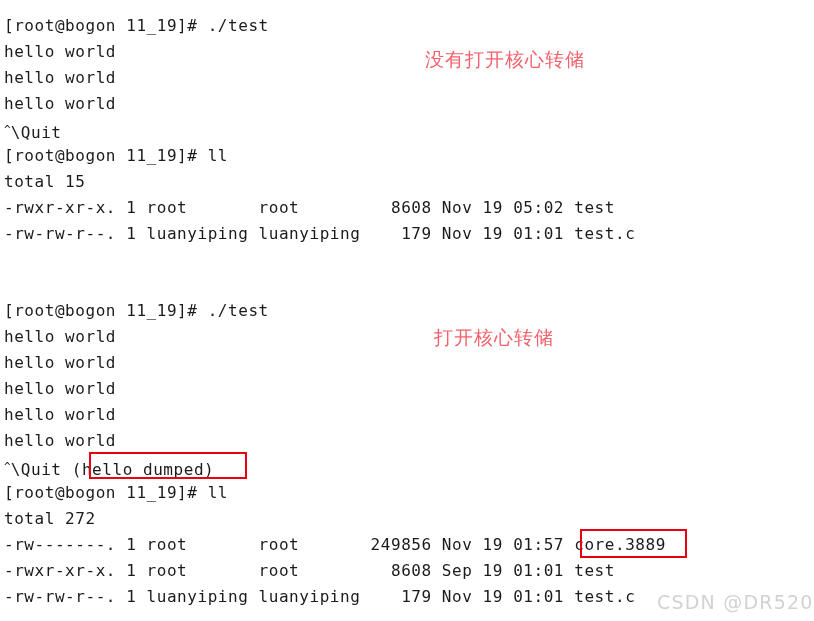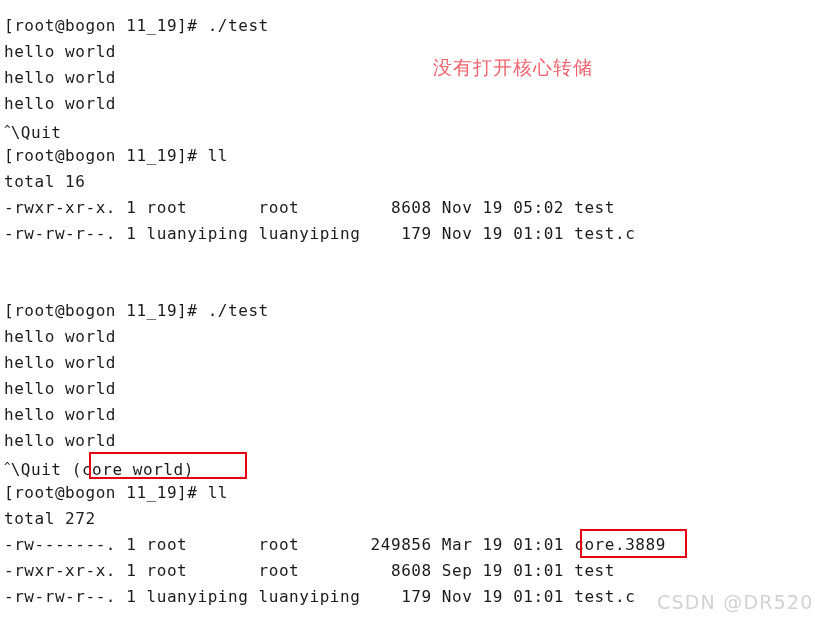--- a/index.html
+++ b/index.html
@@ -33,21 +33,21 @@
     letter-spacing: 0;
   }
   .annotation {
     position: absolute;
     white-space: pre;
     font-family: "DejaVu Sans", "Liberation Sans", sans-serif;
     font-size: 19px;
     line-height: 22px;
     color: #f4606c;
     letter-spacing: 1px;
-    margin: 8px;
+    margin: 0;
   }
   .hl-box {
     position: absolute;
     border: 2px solid #e60012;
     box-sizing: border-box;
     pointer-events: none;
   }
   .watermark {
     position: absolute;
     white-space: pre;
@@ -63,42 +63,43 @@
 
 <div id="screen">
 
   <div>
     <pre class="term-line" style="top:13px">[root@bogon 11_19]# ./test</pre>
     <pre class="term-line" style="top:39px">hello world</pre>
     <pre class="term-line" style="top:65px">hello world</pre>
     <pre class="term-line" style="top:91px">hello world</pre>
     <pre class="term-line" style="top:117px"><span class="caret-up">^</span><span>\Quit</span></pre>
     <pre class="term-line" style="top:143px">[root@bogon 11_19]# ll</pre>
-    <pre class="term-line" style="top:169px">total 16</pre>
+    <pre class="term-line" style="top:169px">total 15</pre>
     <pre class="term-line" style="top:195px">-rwxr-xr-x. 1 root       root         8608 Nov 19 05:02 test</pre>
     <pre class="term-line" style="top:221px">-rw-rw-r--. 1 luanyiping luanyiping    179 Nov 19 01:01 test.c</pre>
   </div>
 
   <div>
     <pre class="term-line" style="top:298px">[root@bogon 11_19]# ./test</pre>
     <pre class="term-line" style="top:324px">hello world</pre>
     <pre class="term-line" style="top:350px">hello world</pre>
     <pre class="term-line" style="top:376px">hello world</pre>
     <pre class="term-line" style="top:402px">hello world</pre>
     <pre class="term-line" style="top:428px">hello world</pre>
-    <pre class="term-line" style="top:454px"><span class="caret-up">^</span><span>\Quit (core world)</span></pre>
+    <pre class="term-line" style="top:454px"><span class="caret-up">^</span><span>\Quit (hello dumped)</span></pre>
     <pre class="term-line" style="top:480px">[root@bogon 11_19]# ll</pre>
     <pre class="term-line" style="top:506px">total 272</pre>
-    <pre class="term-line" style="top:532px">-rw-------. 1 root       root       249856 Mar 19 01:01 core.3889</pre>
+    <pre class="term-line" style="top:532px">-rw-------. 1 root       root       249856 Nov 19 01:57 core.3889</pre>
     <pre class="term-line" style="top:558px">-rwxr-xr-x. 1 root       root         8608 Sep 19 01:01 test</pre>
     <pre class="term-line" style="top:584px">-rw-rw-r--. 1 luanyiping luanyiping    179 Nov 19 01:01 test.c</pre>
   </div>
 
   <p class="annotation" style="left:425px; top:48px">没有打开核心转储</p>
 
+  <p class="annotation" style="left:434px; top:326px">打开核心转储</p>
 
   <div class="hl-box" style="left:89px; top:452px; width:158px; height:27px"></div>
 
   <div class="hl-box" style="left:580px; top:529px; width:107px; height:29px"></div>
 
   <p class="watermark" style="left:657px; top:591px">CSDN @DR5200</p>
 
 </div>
 
 </body></html>

